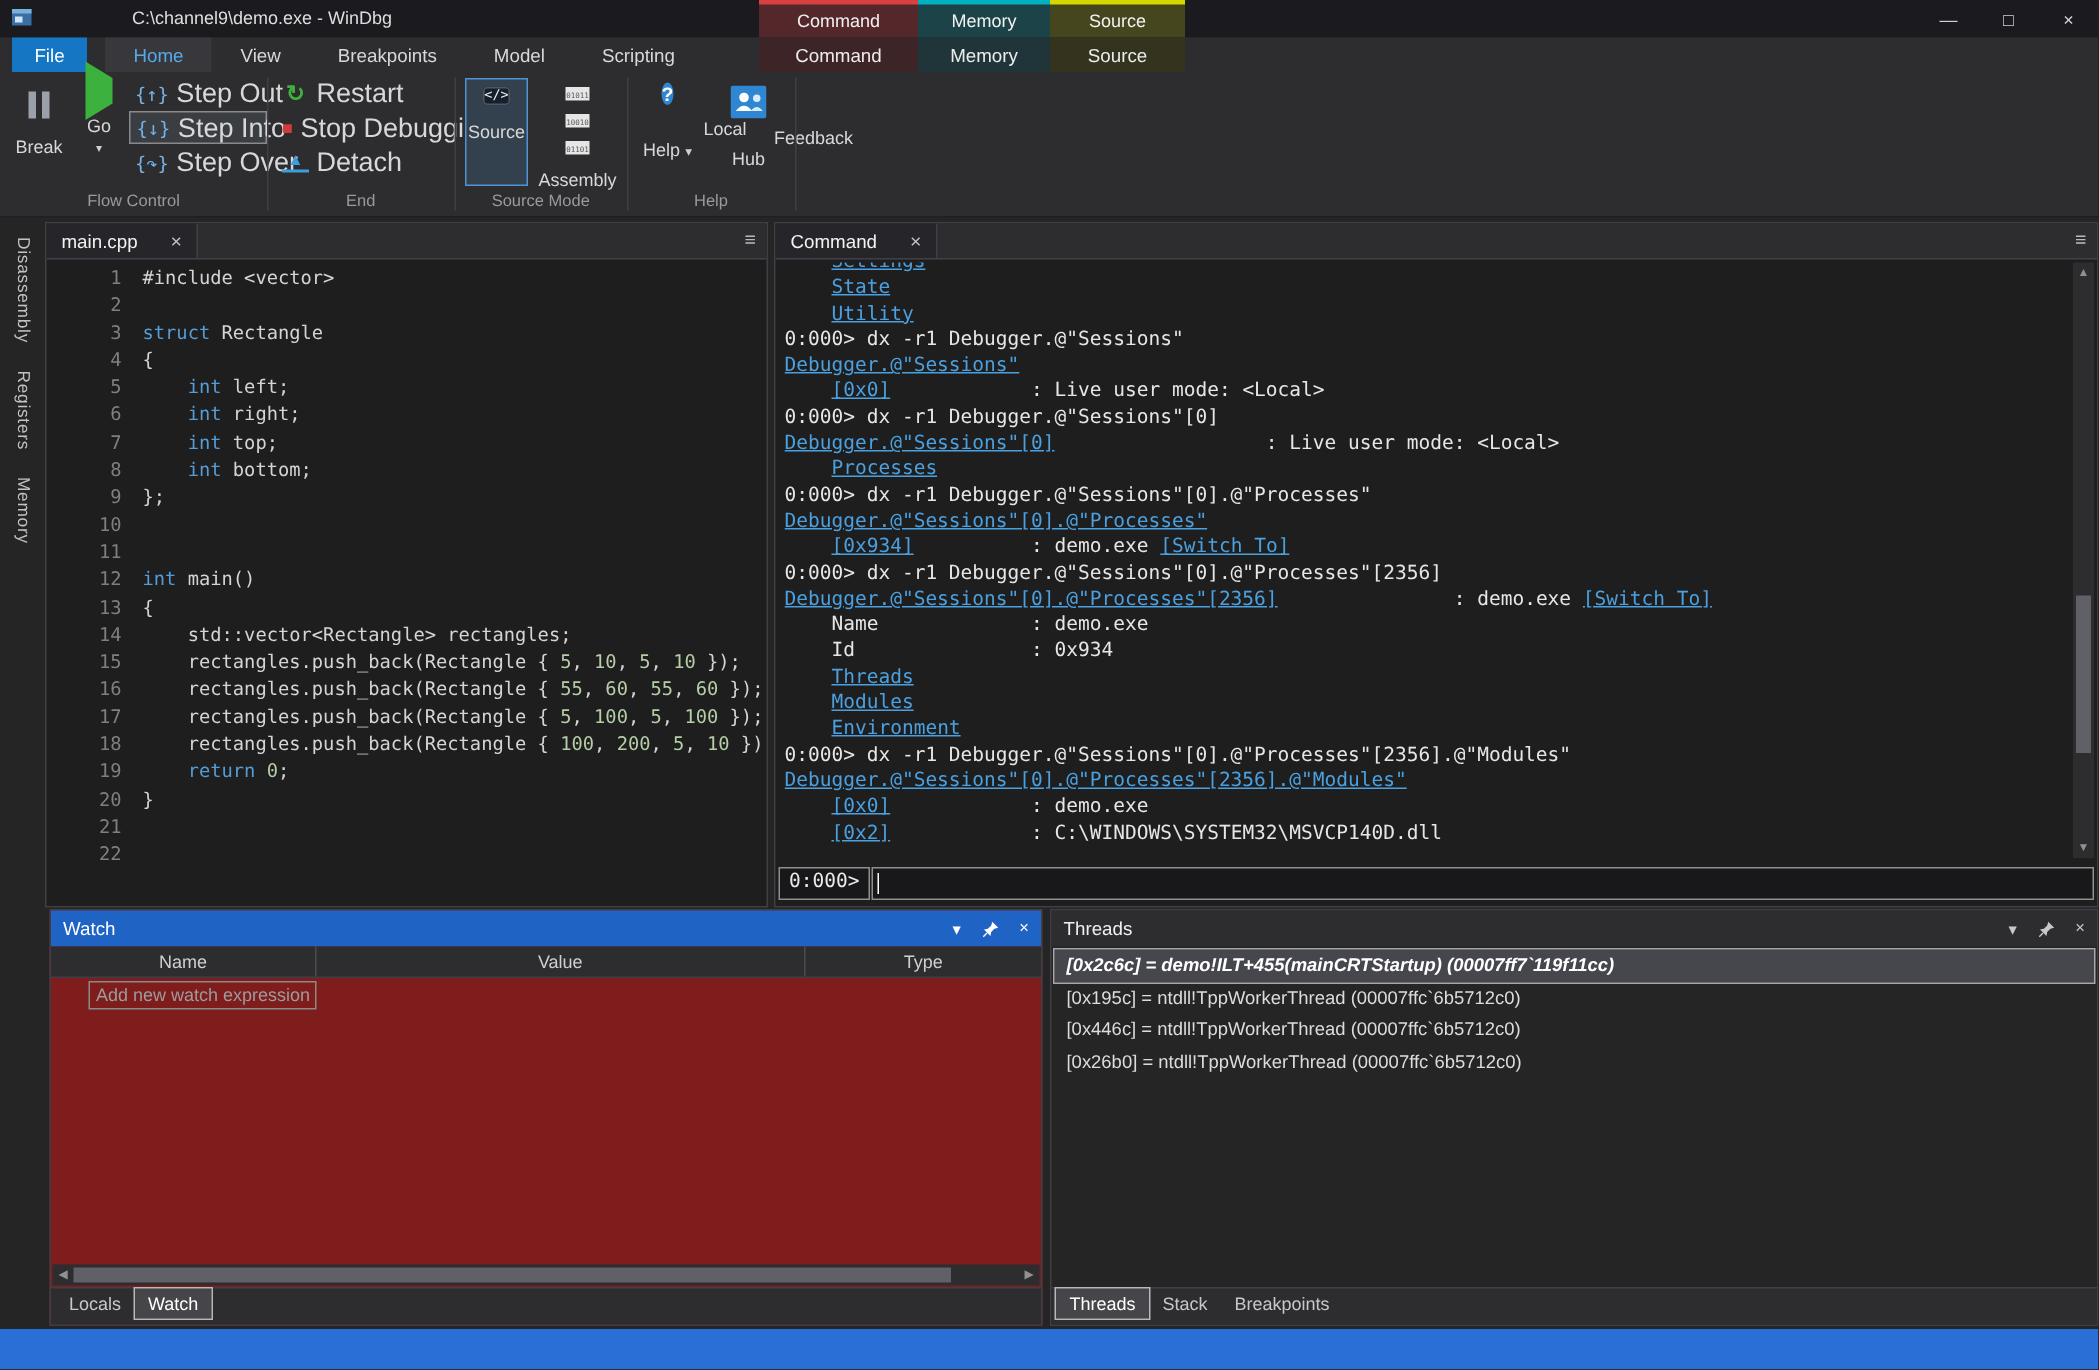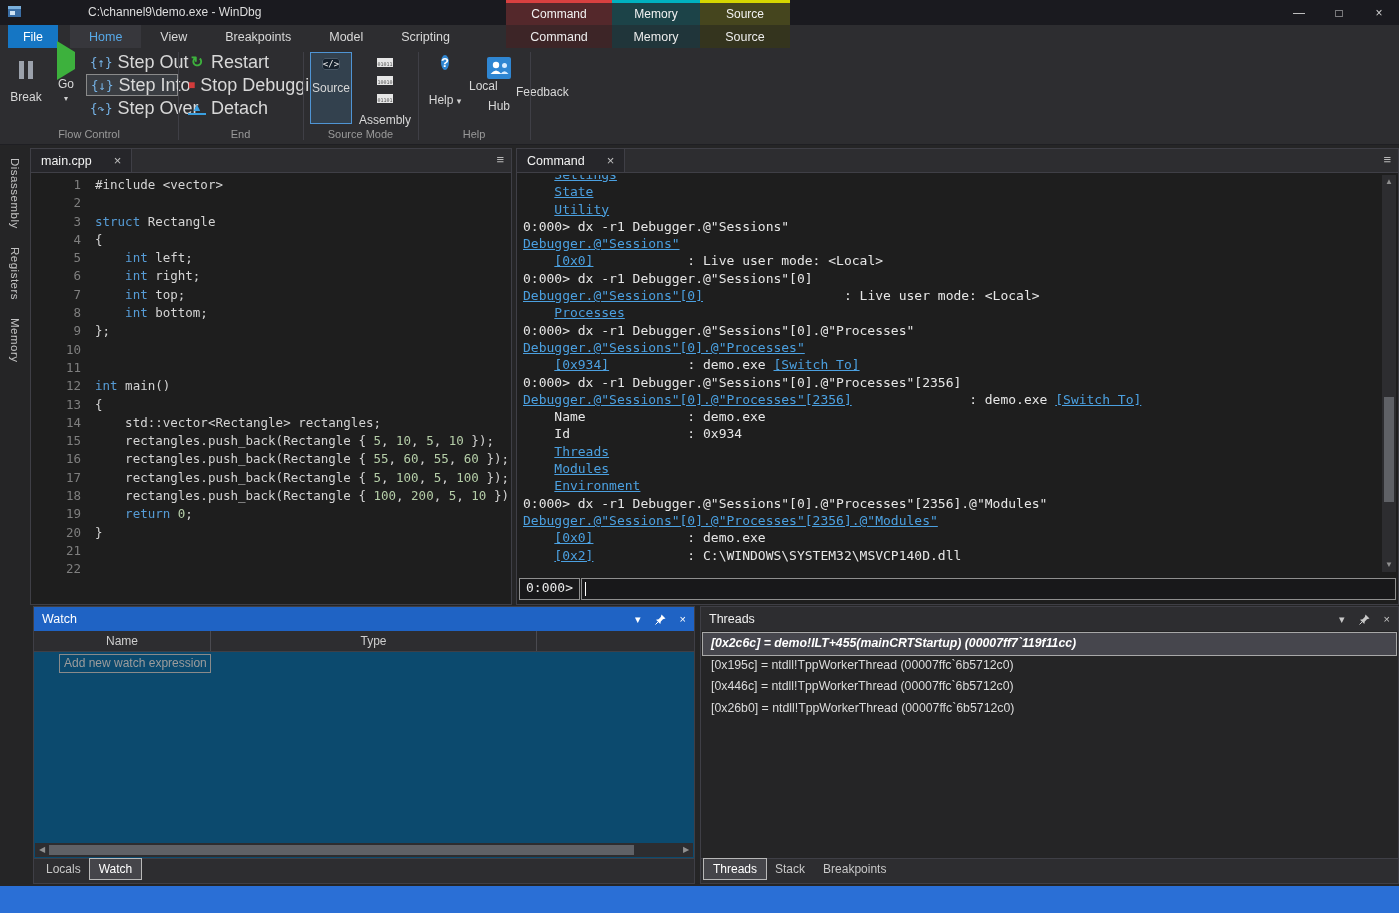--- a/index.html
+++ b/index.html
@@ -110,21 +110,21 @@
   
   .panel-titlebar { position:absolute; left:0; top:0; right:0; height:24px; display:flex; align-items:center; }
   .panel-title { font-size:12.5px; margin-left:8px; }
   .panel-icons { position:absolute; right:8px; top:0; height:24px; display:flex; align-items:center; gap:14px; }
   .panel-icons span, .panel-icons svg { font-size:11px; }
   .panel-tabs { position:absolute; left:0; right:0; bottom:0; height:25px; background:#2d2d30;
     display:flex; align-items:flex-start; padding-left:3px; gap:0; border-top:1px solid #3f3f46; }
   .panel-tab { padding:3px 9px; font-size:12px; color:#c8c8c8; }
   .panel-tab.active { background:#45454a; color:#fff; outline:1px solid #b8b8b8; }
 
-  .watch-panel { position:absolute; left:33px; top:606px; width:662px; height:278px; background:#0c4a6e;
+  .watch-panel { position:absolute; left:33px; top:606px; width:662px; height:278px; background:#7f1d1d;
     border:1px solid #3f3f46; }
   .watch-panel .panel-titlebar { color:#fff; }
   .watch-panel .panel-icons { color:#fff; }
   .watch-header { position:absolute; left:0; top:24px; right:0; height:21px; background:#2d2d30;
     border-bottom:1px solid #3f3f46; display:flex; }
   .watch-col { display:flex; align-items:center; justify-content:center; font-size:12px; color:#cfcfcf;
     border-right:1px solid #4a4a50; }
   .watch-col:nth-child(1){ width:177px; } .watch-col:nth-child(2){ width:326px; } .watch-col:nth-child(3){ flex:1; border-right:none; }
   .watch-placeholder { position:absolute; left:25px; top:47px; width:152px; height:19px; border:1px solid #8a8a8a;
     color:#9c9c9c; font-size:12px; line-height:17px; padding-left:4px; white-space:nowrap; overflow:hidden; }
@@ -356,20 +356,21 @@
         <span>▾</span>
         <svg width="11" height="11" viewBox="0 0 11 11">
           <path d="M6.5 0.5 L10.5 4.5 L8 5.2 L5.8 7.4 L5.3 10 L1 5.7 L3.6 5.2 L5.8 3 Z" fill="currentColor"></path>
           <line x1="3" y1="8" x2="0.5" y2="10.5" stroke="currentColor"></line>
         </svg>
         <span>×</span>
       </div>
     </div>
     <div class="watch-header">
         <div class="watch-col">Name</div>
+        <div class="watch-col">Value</div>
         <div class="watch-col">Type</div>
       </div>
     <div class="watch-placeholder">Add new watch expression</div>
     <div class="h-scrollbar">
       <span class="sb-arrow left">◀</span>
       <div class="h-thumb"></div>
       <span class="sb-arrow right">▶</span>
     </div>
     <div class="panel-tabs">
         <div class="panel-tab">Locals</div>

